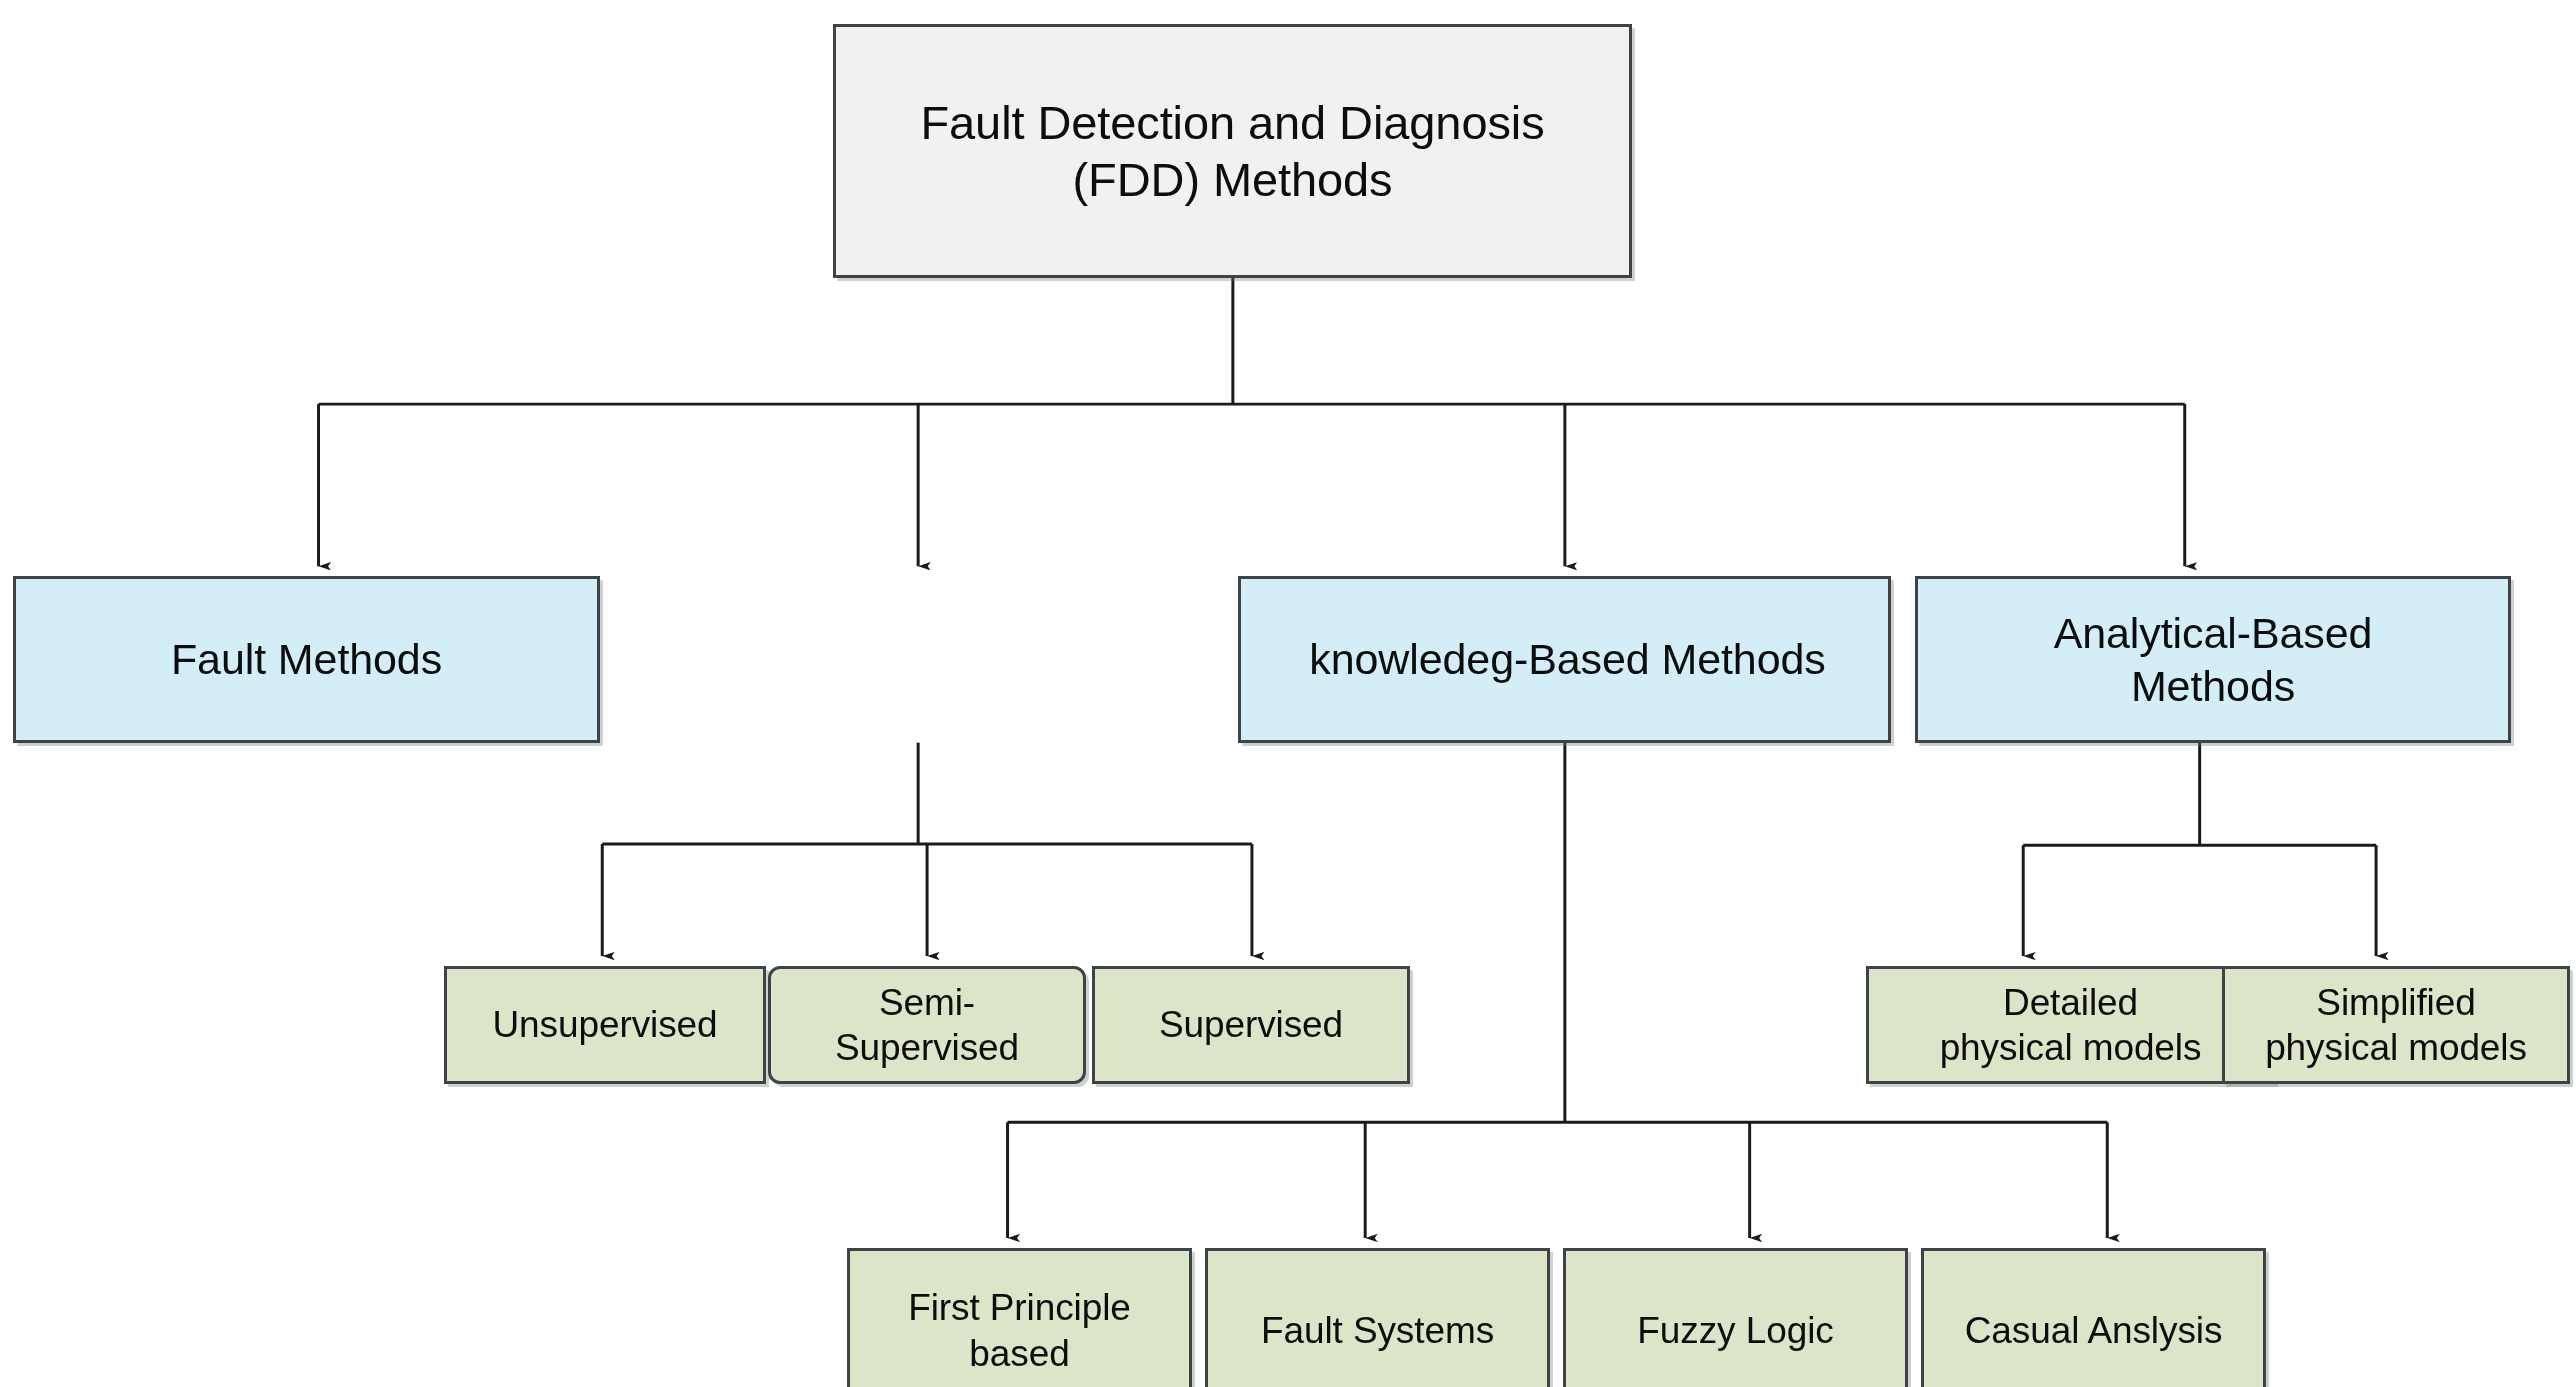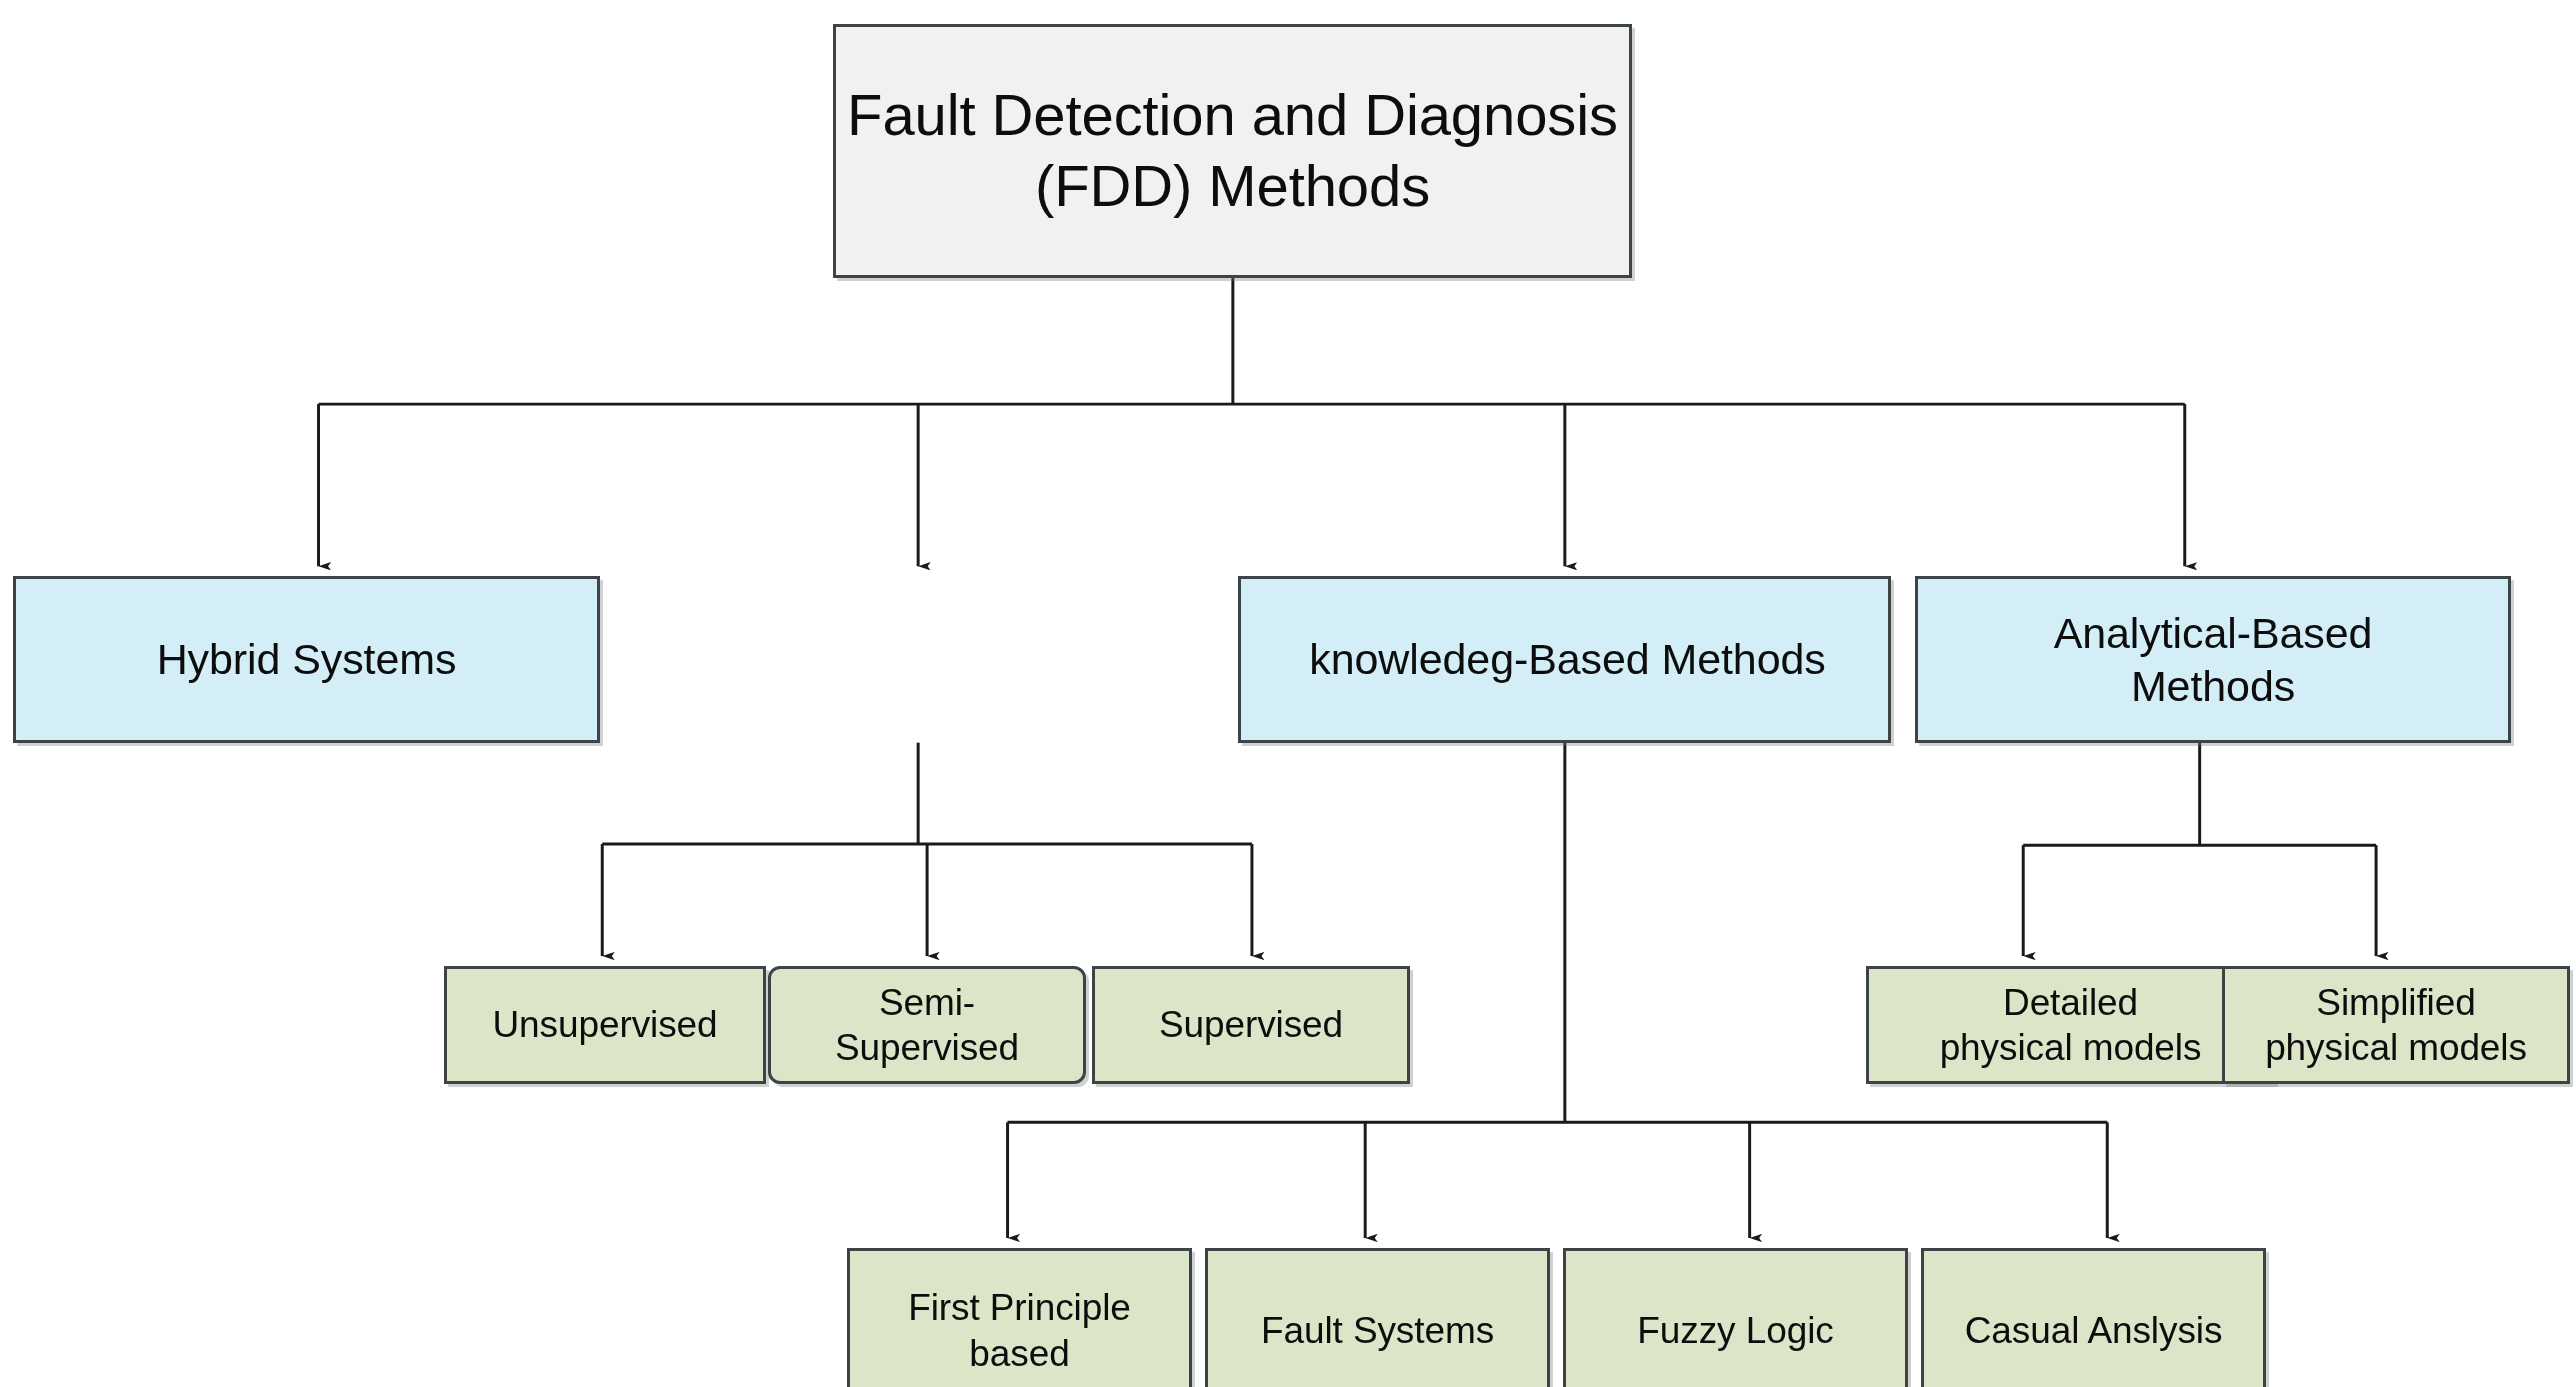--- a/index.html
+++ b/index.html
@@ -38,21 +38,21 @@
     color: #0d0d0d;
     border: 3px solid #3d4447;
     box-shadow: 3.6px 3.6px 0 -0.6px rgba(120,120,120,0.35);
     line-height: 1.22;
     white-space: pre-line;
     padding: 0 6px;
     letter-spacing: -0.1px;
   }
   .node.root {
     background: #f1f1f1;
-    font-size: 58px;
+    font-size: 47px;
   }
   .node.level2 {
     background: #d3eef7;
     font-size: 43px;
   }
   .node.level3 {
     background: #dce5c8;
     font-size: 37px;
   }
   .node span {
@@ -102,21 +102,21 @@
       <path d="M 3535 1883 L 3535 2077" marker-end="url(#arrowhead)"></path>
     </g>
   </svg>
 
   <div class="node root" style="left:833px; top:24px; width:799px; height:254px;">
     <span>Fault Detection and Diagnosis
 (FDD) Methods</span>
   </div>
 
   <div class="node level2" style="left:13px; top:576px; width:587px; height:167px;">
-    <span>Hybrid Systems</span>
+    <span>Fault Methods</span>
   </div>
   <div class="node level2" style="left:1238px; top:576px; width:653px; height:167px;padding-left:12px;">
     <span>knowledeg-Based Methods</span>
   </div>
   <div class="node level2" style="left:1915px; top:576px; width:596px; height:167px;">
     <span>Analytical-Based
 Methods</span>
   </div>
 
   <div class="node level3" style="left:444px; top:966px; width:322px; height:118px;">

